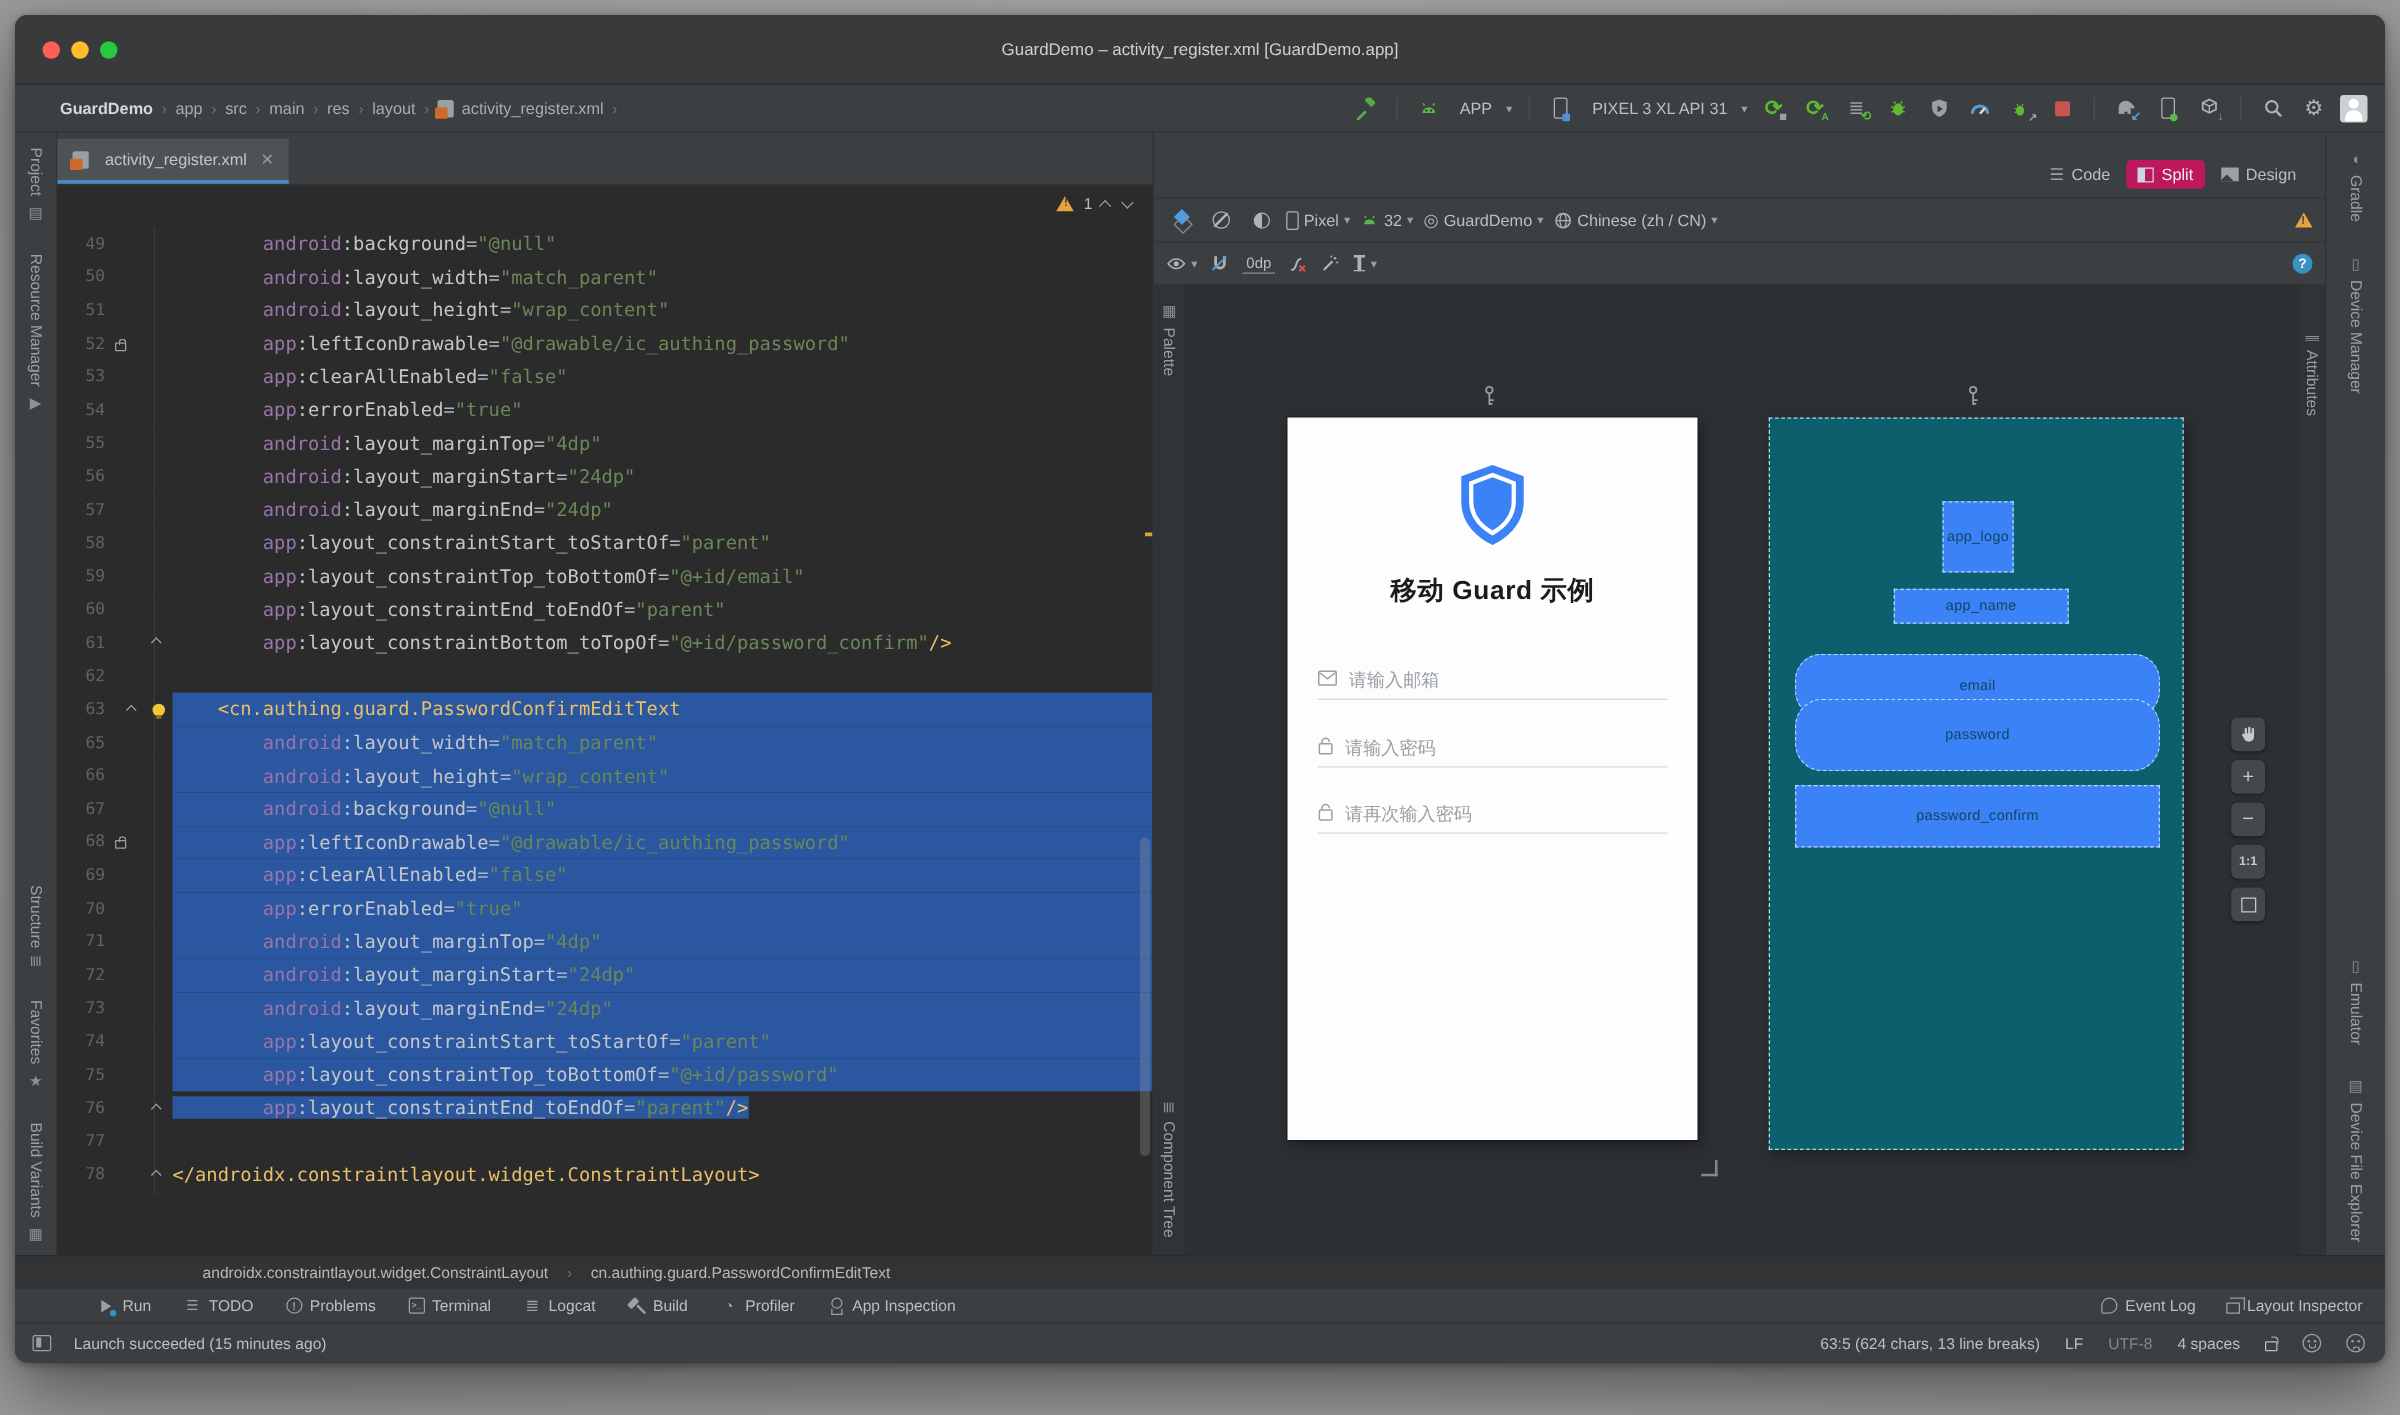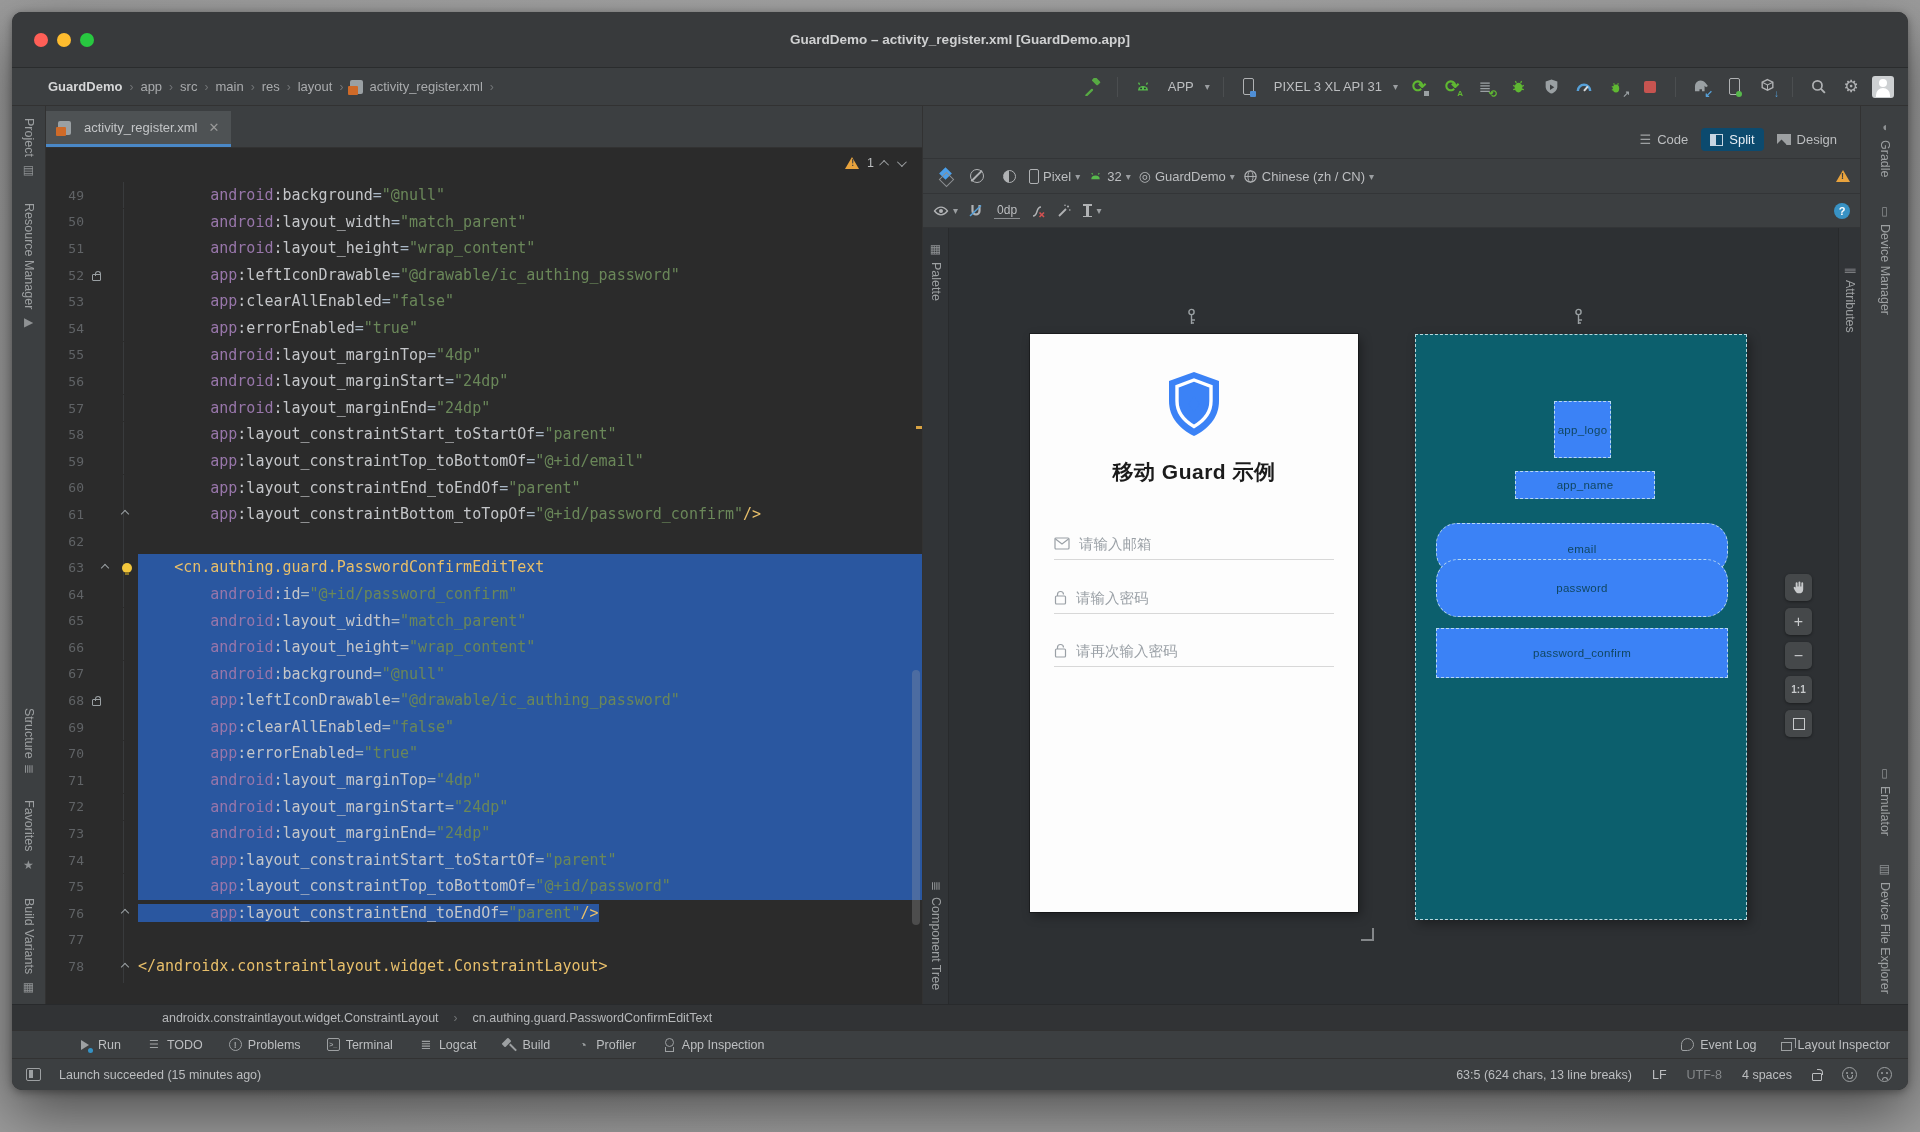--- a/index.html
+++ b/index.html
@@ -4,21 +4,21 @@
 <style>
   html,body{margin:0;padding:0;}
   body{width:1920px;height:1132px;background:radial-gradient(ellipse at 50% 40%,#b3b3b3,#9c9c9c 85%);font-family:"Liberation Sans",sans-serif;overflow:hidden;position:relative;}
   *{box-sizing:border-box;}
   .window{position:absolute;left:12px;top:12px;width:1896px;height:1078px;border-radius:10px;overflow:hidden;display:flex;flex-direction:column;background:#2b2b2b;box-shadow:0 22px 60px rgba(0,0,0,.5),0 2px 8px rgba(0,0,0,.35);}
   
   .titlebar{height:56px;background:#383a3c;display:flex;align-items:center;position:relative;flex:none;border-bottom:1px solid #2a2c2d;}
   .lights{display:flex;gap:9px;margin-left:22px;}
   .light{width:14px;height:14px;border-radius:50%;}
   .l-red{background:#ff5f57;}.l-yellow{background:#febc2e;}.l-green{background:#28c840;}
-  .wtitle{position:absolute;left:0;right:0;text-align:center;color:#cfd0d1;font-size:13.5px;font-weight:bold;}
+  .wtitle{position:absolute;left:0;right:0;text-align:center;color:#cfd0d1;font-size:13.5px;font-weight:normal;}
   
   .navbar{height:38px;background:#3c3f41;border-bottom:1px solid #323232;display:flex;align-items:center;padding:0 14px 0 36px;flex:none;}
   .crumbs{display:flex;align-items:center;font-size:13px;color:#a9abad;}
   .crumb{cursor:default;}
   .crumb.b{font-weight:bold;color:#d6d7d8;}
   .csep{color:#717476;margin:0 7px;font-size:12px;}
   .xmlfic{width:13px;height:14px;position:relative;background:#9aa0a3;border-radius:2px;margin-right:6px;display:inline-block;}
   .xmlfic:after{content:"";position:absolute;left:-2px;bottom:-1px;width:10px;height:9px;background:#cf6a28;border-radius:1px;}
   .nright{margin-left:auto;display:flex;align-items:center;gap:9px;}
   .tbi{width:24px;height:24px;display:flex;align-items:center;justify-content:center;position:relative;border-radius:3px;}
@@ -77,21 +77,21 @@
   .warncount{color:#bbbdbf;font-size:12.5px;font-family:"Liberation Sans",sans-serif;}
   .chev{width:7px;height:7px;border-left:1.7px solid #9da0a2;border-top:1.7px solid #9da0a2;}
   .chev.up{transform:rotate(45deg) translateY(2px);}
   .chev.down{transform:rotate(225deg) translateY(2px);}
   .vscroll{position:absolute;right:2px;top:522px;width:8px;height:255px;border-radius:4px;background:rgba(166,166,166,.28);}
   .stripemark{position:absolute;right:0;top:278px;width:6px;height:3px;background:#d9a343;}
   
   .design-col{flex:1;display:flex;flex-direction:column;border-left:1px solid #323232;min-width:0;background:#3c3f41;}
   .dheader{height:52px;display:flex;align-items:flex-end;justify-content:flex-end;padding:0 14px 7px 0;gap:4px;flex:none;}
   .dmode{display:flex;align-items:center;gap:6px;color:#bcbec0;font-size:13px;padding:4px 9px;border-radius:4px;}
-  .dmode.active{background:#0c4a6e;color:#e8eef5;}
+  .dmode.active{background:#be185d;color:#e8eef5;}
   .mi-code{color:#9da0a2;font-size:13px;}
   .mi-split{width:13px;height:12px;border:1.5px solid #c9d6e3;border-left-width:6px;}
   .mi-design{width:14px;height:11px;background:#9da0a2;position:relative;overflow:hidden;}
   .mi-design:after{content:"";position:absolute;left:1px;bottom:-3px;width:7px;height:7px;background:#3c3f41;transform:rotate(45deg);}
   .dtoolbar1{height:36px;border-top:1px solid #333537;border-bottom:1px solid #333537;display:flex;align-items:center;padding:0 10px;gap:8px;flex:none;}
   .dtoolbar2{height:34px;border-bottom:1px solid #333537;display:flex;align-items:center;padding:0 10px;gap:10px;flex:none;}
   .dti{display:flex;align-items:center;gap:4px;color:#bcbec0;font-size:13px;}
   .layersic{width:15px;height:15px;position:relative;}
   .layersic:before{content:"";position:absolute;left:3px;top:0;width:9px;height:9px;background:#4b9fea;transform:rotate(45deg);}
   .layersic:after{content:"";position:absolute;left:3px;top:5px;width:9px;height:9px;border:1.5px solid #8b8e91;transform:rotate(45deg);}
@@ -411,25 +411,20 @@
             </div>
             <div class="crow sel">
               <span class="ln">63</span>
               <span class="gut">
                 <i class="gfold"></i>
                 <i class="gbulb"></i>
               </span>
               <span class="code"><span class="p">    </span><span class="t">&lt;cn.authing.guard.PasswordConfirmEditText</span></span>
             </div>
             <div class="crow sel">
-              <span class="ln">64</span>
-              <span class="gut"></span>
-              <span class="code"><span class="p">        </span><span class="n">android</span><span class="a">:id</span><span class="e">=</span><span class="s">"@+id/password_confirm"</span></span>
-            </div>
-            <div class="crow sel">
               <span class="ln">65</span>
               <span class="gut"></span>
               <span class="code"><span class="p">        </span><span class="n">android</span><span class="a">:layout_width</span><span class="e">=</span><span class="s">"match_parent"</span></span>
             </div>
             <div class="crow sel">
               <span class="ln">66</span>
               <span class="gut"></span>
               <span class="code"><span class="p">        </span><span class="n">android</span><span class="a">:layout_height</span><span class="e">=</span><span class="s">"wrap_content"</span></span>
             </div>
             <div class="crow sel">

